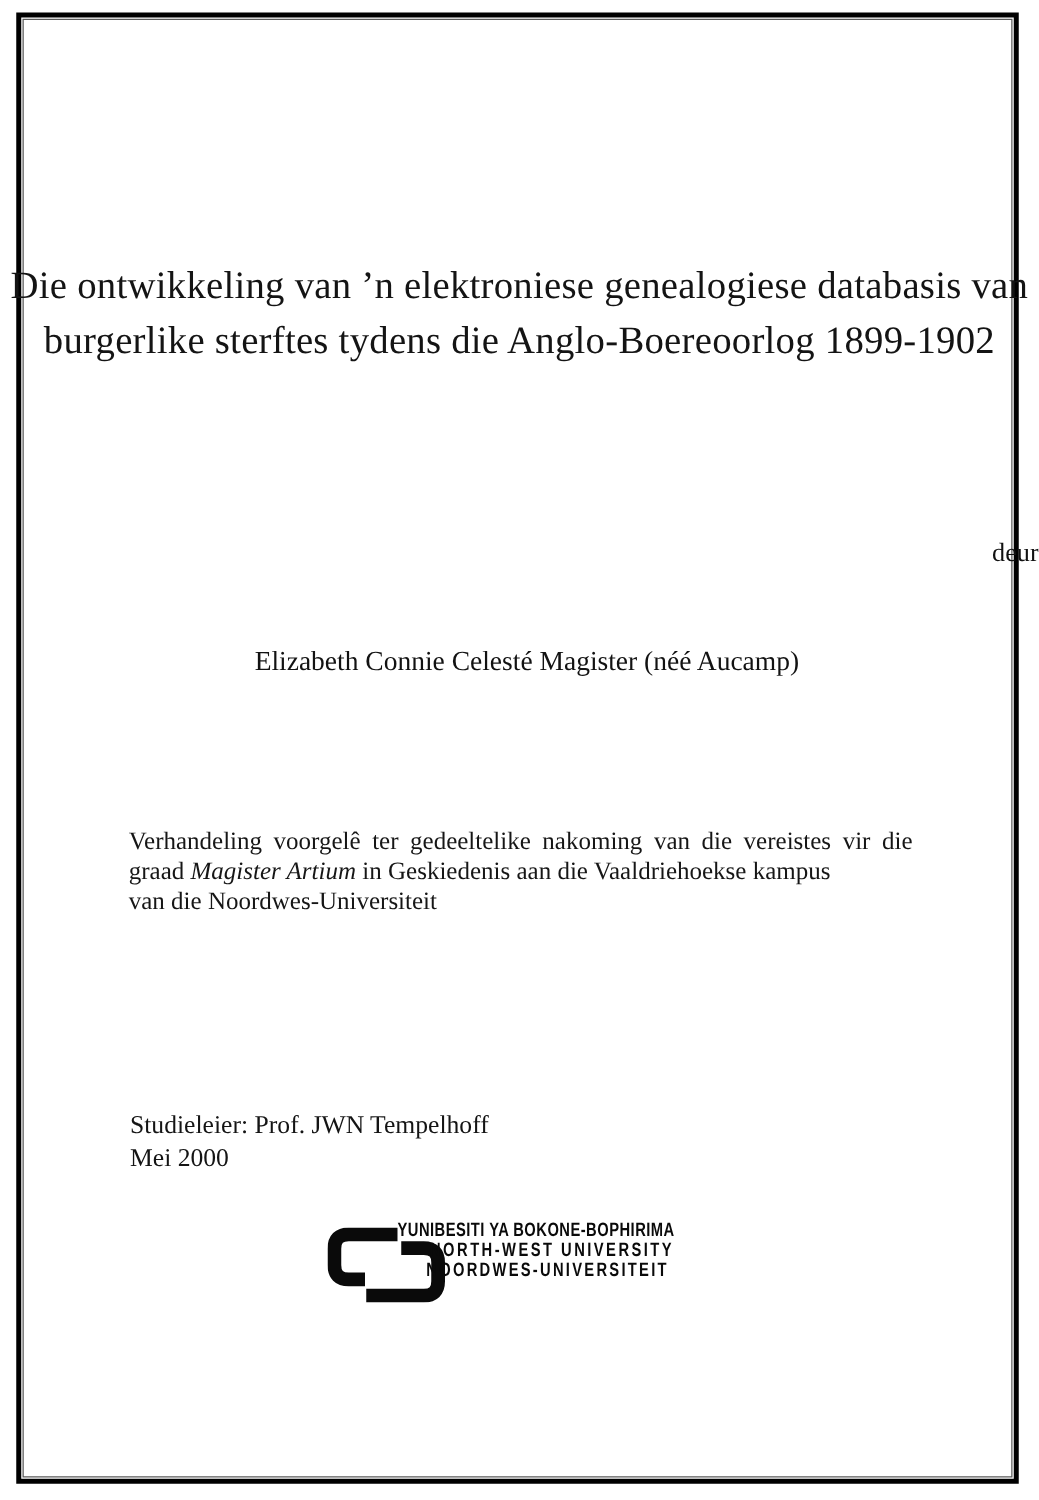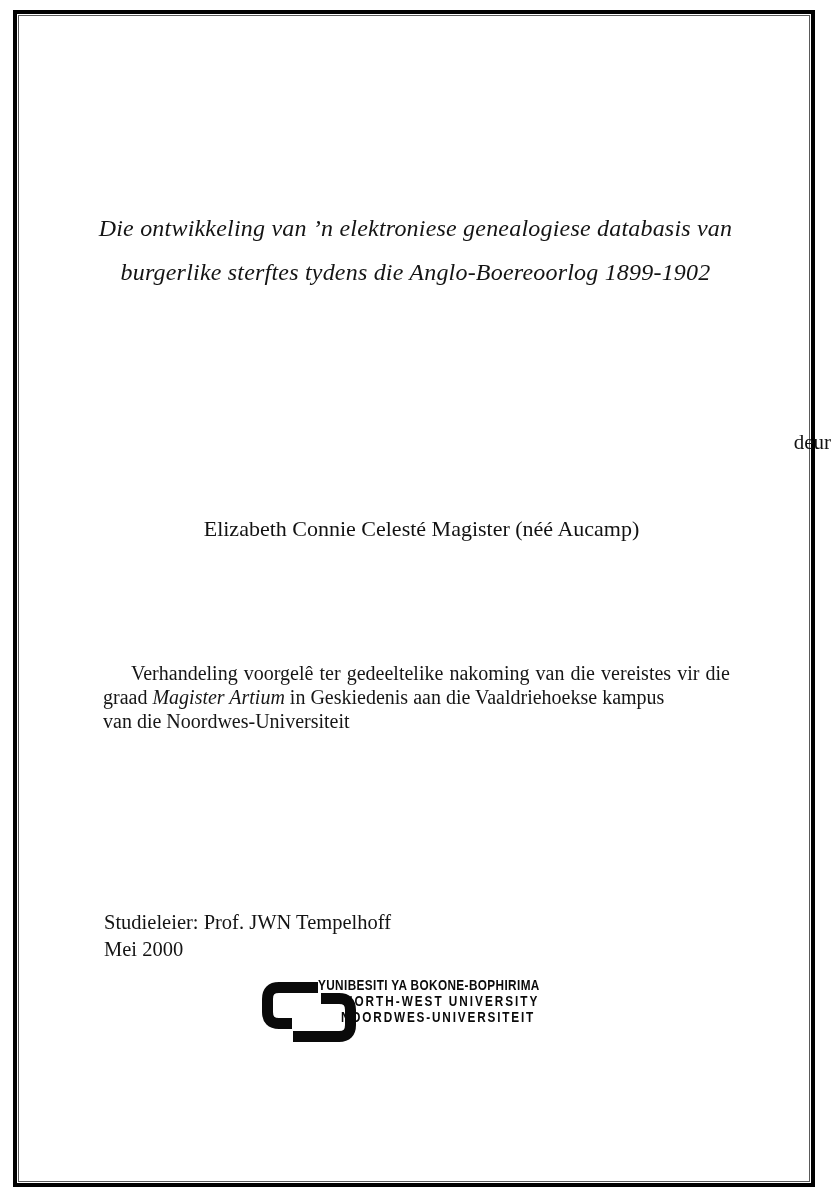--- a/index.html
+++ b/index.html
@@ -7,32 +7,32 @@
     position:relative;width:831px;height:1200px;background:#ffffff;
     font-family:"Liberation Serif","DejaVu Serif",serif;color:#121212;overflow:hidden;
     -webkit-font-smoothing:antialiased;
   }
   
   .frame{position:absolute;left:13px;top:10px;width:802px;height:1177px;
          border:4px solid #000;box-sizing:border-box;}
   .frame-inner{position:absolute;inset:1px;border:1px solid #5a5a5a;}
 
   .title-block{position:absolute;top:206px;left:0;width:831px;text-align:center;
-               font-size:24px;line-height:44px;letter-spacing:0.2px;color:#141414;font-style:italic;}
+               font-size:31px;line-height:44px;letter-spacing:0.2px;color:#141414;}
   .byline{position:absolute;top:429px;left:12px;width:819px;text-align:right;
           font-size:21px;line-height:26px;}
   .author{position:absolute;top:514px;left:12px;width:819px;text-align:center;
           font-size:22px;line-height:30px;}
 
   .submission{position:absolute;top:661px;left:103px;width:627px;
               font-size:20px;line-height:24px;color:#161616;}
-  .submission .justified{text-align:justify;text-align-last:justify;margin-left:28px;}
+  .submission .justified{text-align:justify;text-align-last:justify;}
   .submission .em{font-style:italic;}
 
-  .supervisor-block{position:absolute;top:909px;left:104px;
+  .supervisor-block{position:absolute;top:887px;left:104px;
                     font-size:20.5px;line-height:27px;color:#141414;}
 
   .logo-mark{position:absolute;left:262px;top:982px;width:94px;height:60px;}
   .logo-line{position:absolute;font-family:"Liberation Sans","DejaVu Sans",sans-serif;
              font-size:15.5px;font-weight:700;color:#0a0a0a;white-space:nowrap;
              transform:scaleX(0.76);transform-origin:0 0;line-height:16px;}
   .logo-l1{left:318px;top:977px;letter-spacing:0.5px;}
   .logo-l2{left:344px;top:993px;letter-spacing:2.6px;}
   .logo-l3{left:341px;top:1009px;letter-spacing:2.4px;}
 </style>

